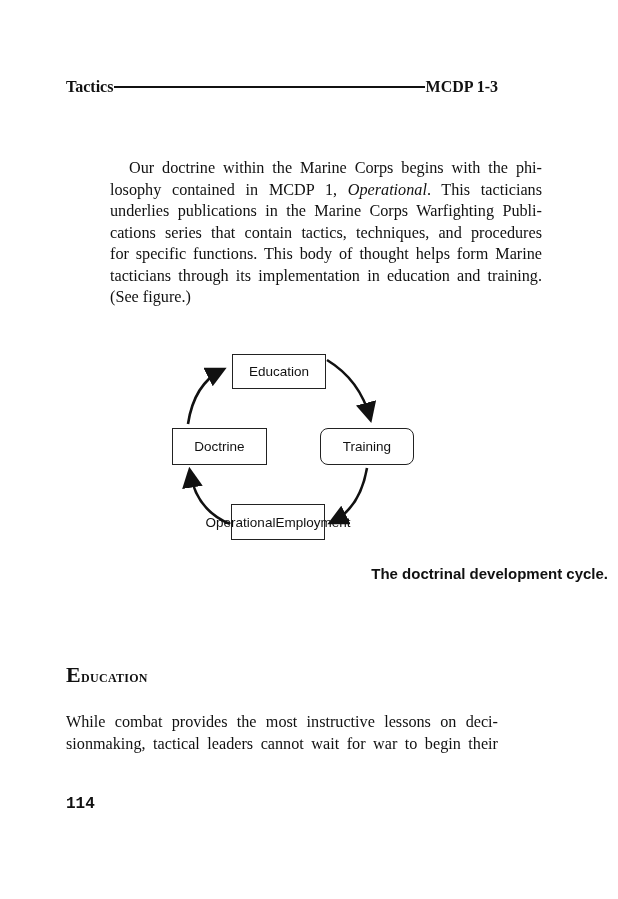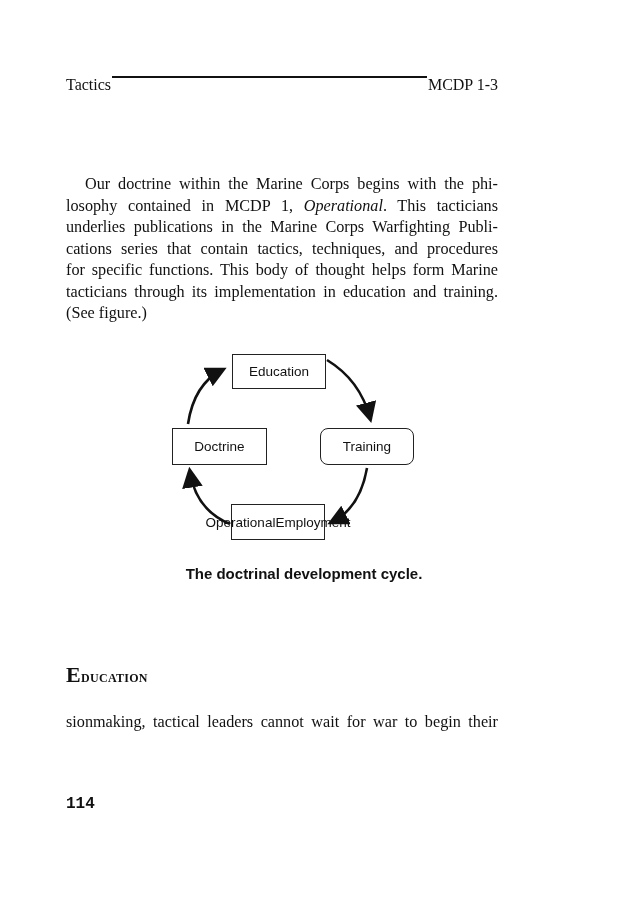--- a/index.html
+++ b/index.html
@@ -2,43 +2,43 @@
 <html><head>
   <meta charset="utf-8">
   <style>
     html, body { margin: 0; padding: 0; background: #ffffff; }
     body { width: 618px; height: 899px; position: relative; overflow: hidden; color: #111; }
     .serif { font-family: "Liberation Serif", "DejaVu Serif", serif; }
     .sans { font-family: "Liberation Sans", "DejaVu Sans", sans-serif; }
 
     .running-head {
       position: absolute; left: 66px; top: 76px; width: 432px; height: 22px;
-      display: flex; font-weight: normal; font-size: 16px;
+      display: flex; align-items: center; font-weight: bold; font-size: 16px;
     }
     .running-head .rule { flex: 1; height: 0; border-top: 2px solid #111; margin: 0 1px; position: relative; top: 0px; }
 
     .para {
       position: absolute; left: 66px; width: 432px; font-size: 16.2px; line-height: 21.5px;
       text-align: justify;
     }
     .para .line { display: block; text-align: justify; text-align-last: justify; white-space: nowrap; }
     .para .line.last { text-align-last: left; }
     .para .line span { white-space: pre; }
-    #p1 { top: 174px; }
+    #p1 { top: 158px; margin-left: 44px; }
     #p1 .indent { padding-left: 19px; }
 
     .figure { position: absolute; left: 0; top: 340px; width: 618px; height: 220px; }
     .fig-box {
       position: absolute; border: 1px solid #222; background: #fff;
       display: flex; align-items: center; justify-content: center; text-align: center;
       font-size: 13.5px; line-height: 15px; color: #111;
     }
 
     .caption {
-      position: absolute; left: 0; width: 608px; top: 565px; text-align: center;
+      position: absolute; left: 0; width: 608px; top: 565px; text-align: right;
       font-weight: bold; font-size: 15px;
     }
 
     .section-head {
       position: absolute; left: 66px; top: 662px; font-weight: bold; font-size: 22px; letter-spacing: 0.3px;
     }
     .section-head .sc { font-size: 12px; }
 
     #p2 { top: 712px; }
 
@@ -95,16 +95,17 @@
   <div class="fig-box" style="left:141px; top:88px; width:93px; height:35px;margin-left:31px;">
     <span>Doctrine</span>
   </div>
 </div>
 
 <div class="caption sans">The doctrinal development cycle.</div>
 
 <h2 class="section-head serif" style="margin:0"><span>E</span><span class="sc">DUCATION</span></h2>
 
 <div id="p2" class="para serif">
+  <span class="line">While combat provides the most instructive lessons on deci-</span>
   <span class="line">sionmaking, tactical leaders cannot wait for war to begin their</span>
 </div>
 
 <div class="page-number serif">114</div>
 
 </body></html>

